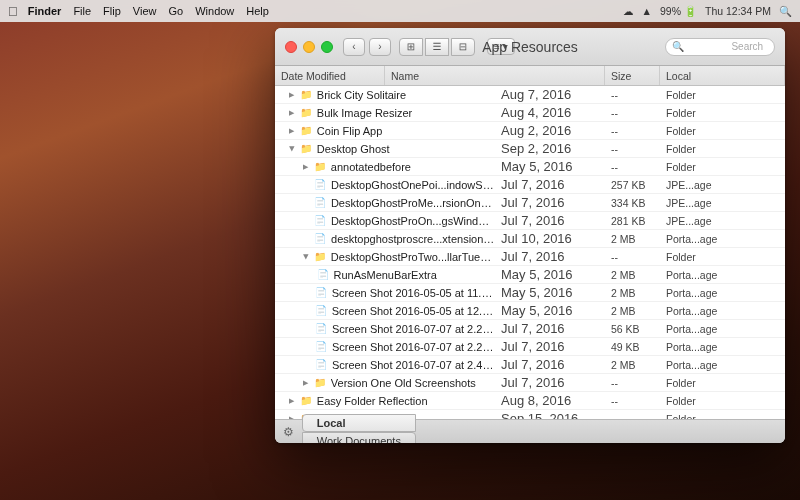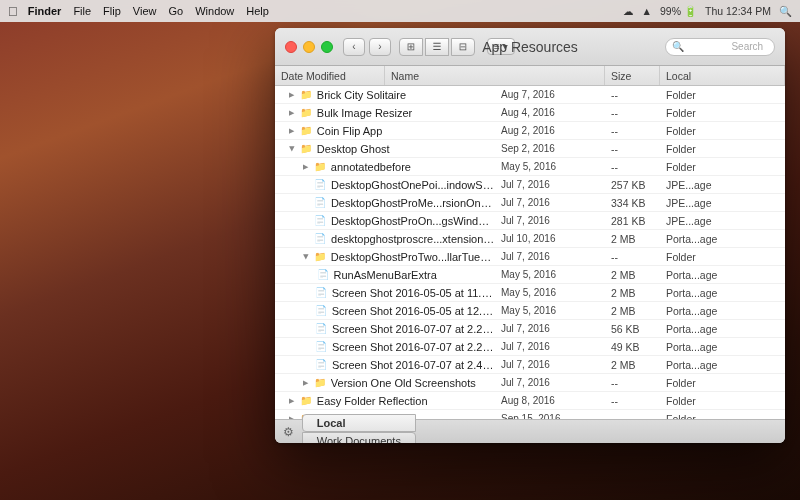--- a/index.html
+++ b/index.html
@@ -224,21 +224,21 @@
       color: #222;
     }
     .triangle {
       font-size: 7px;
       color: #888;
       margin-right: 2px;
       flex-shrink: 0;
     }
     .triangle.open { transform: rotate(90deg); }
 
-    .file-date { width: 110px; font-size: 10px; color: #444; padding-left: 6px; }
+    .file-date { width: 110px; font-size: 13px; color: #444; padding-left: 6px; }
     .file-size { width: 55px; font-size: 10.5px; color: #444; padding-left: 6px; }
     .file-kind { flex: 1; font-size: 10.5px; color: #444; padding-left: 6px; overflow: hidden; text-overflow: ellipsis; white-space: nowrap; }
 
     
     #bottom-bar {
       height: 24px;
       background: linear-gradient(to bottom, #ddd, #ccc);
       border-top: 1px solid #b8b8b8;
       display: flex;
       align-items: center;

